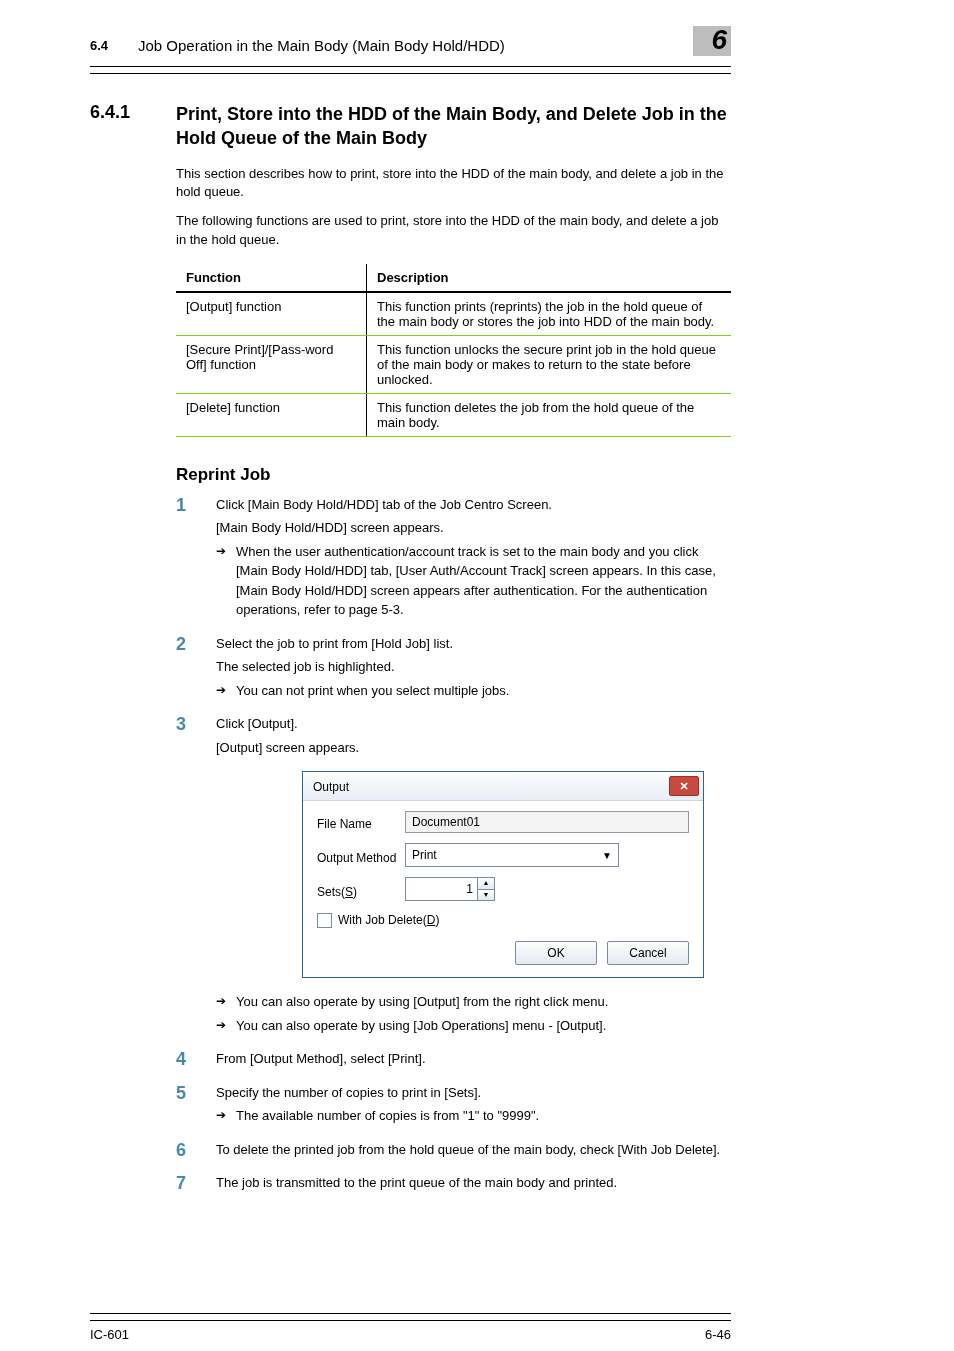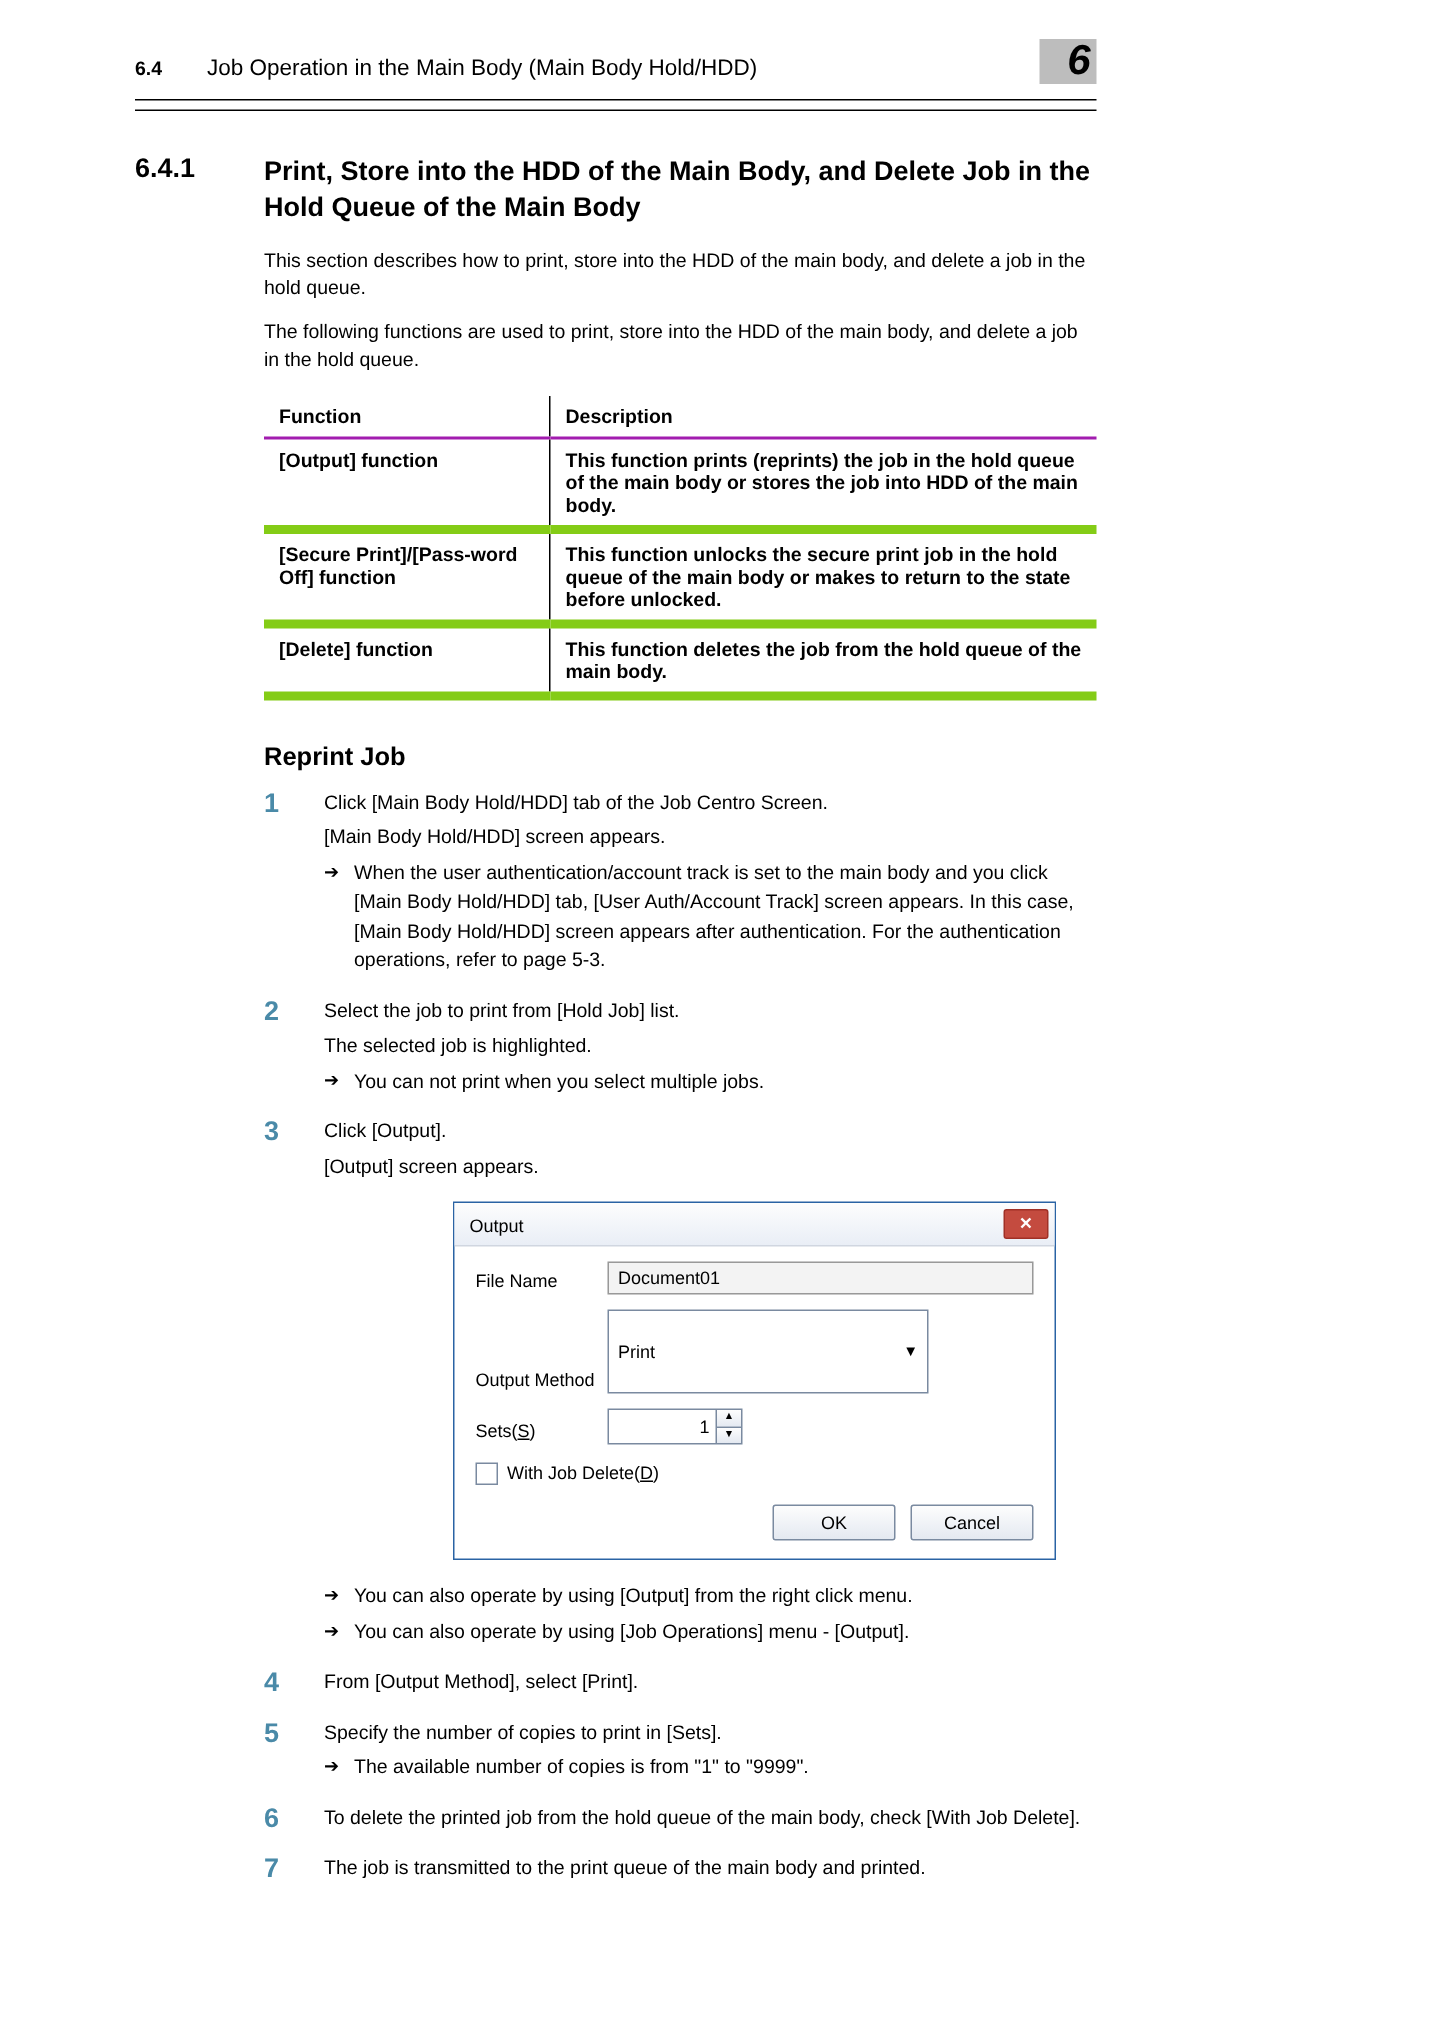--- a/index.html
+++ b/index.html
@@ -86,26 +86,25 @@
     border-collapse: collapse;
     margin: 14px 0 28px 0;
     font-size: 13px;
   }
   table.func th, table.func td {
     text-align: left;
     vertical-align: top;
     padding: 6px 10px;
   }
   table.func th {
-    border-bottom: 2px solid #a21caf;
+    border-bottom: 2px solid #000000;
     font-weight: bold;
   }
   table.func td {
-    border-bottom: 6px solid #84cc16;
-    font-weight: bold;
+    border-bottom: 1px solid #84cc16;
   }
   table.func td:first-child, table.func th:first-child {
     width: 170px;
     border-right: 1px solid #000;
   }
   .sub-heading {
     font-size: 17px;
     font-weight: bold;
     margin: 10px 0 10px 0;
   }
@@ -198,21 +197,21 @@
     height: 20px;
     padding: 0 6px;
     display: flex;
     align-items: center;
   }
   .select-field {
     width: 200px;
     border: 1px solid #7a8aa0;
     background: #fff;
     height: 22px;
-    padding: 16px 6px;
+    padding: 0 6px;
     display: flex;
     align-items: center;
     justify-content: space-between;
   }
   .select-caret {
     font-size: 10px;
   }
   .spin-field {
     width: 88px;
     border: 1px solid #7a8aa0;

